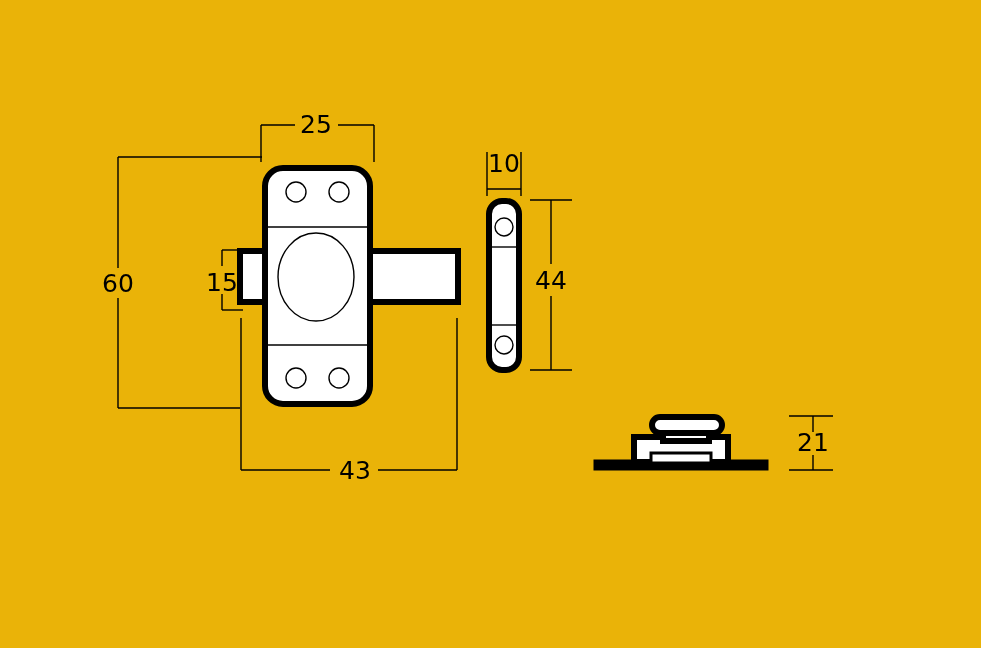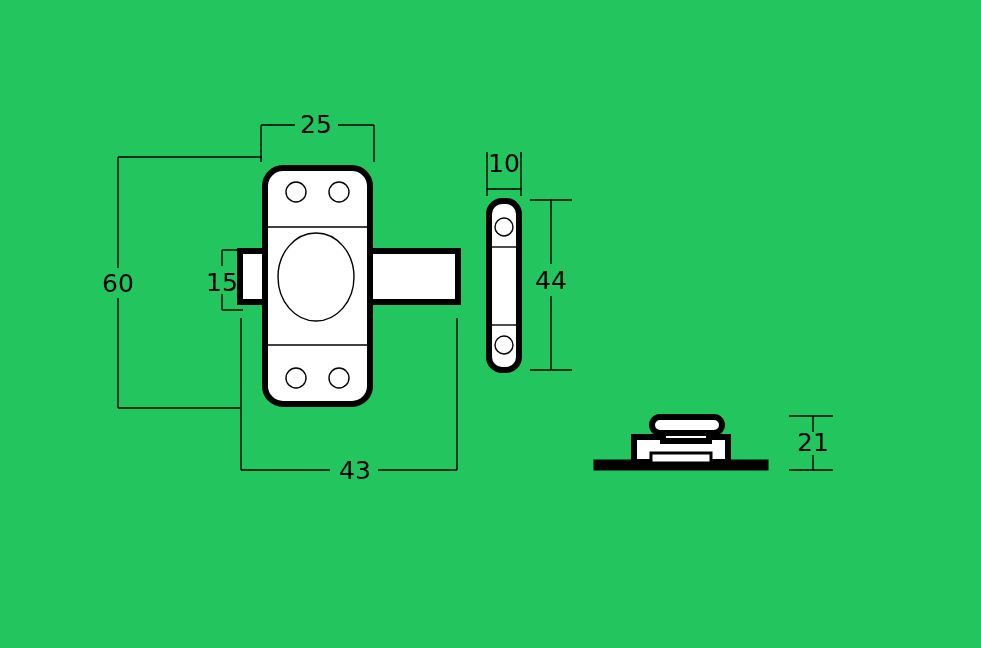--- a/index.html
+++ b/index.html
@@ -4,21 +4,21 @@
 <style>
   html, body {
     margin: 0;
     padding: 0;
     background: #ffffff;
   }
   #sheet {
     position: relative;
     width: 981px;
     height: 648px;
-    background: #22c55e;
+    background: #eab308;
     overflow: hidden;
     font-family: "DejaVu Sans", sans-serif;
   }
   #drawing {
     position: absolute;
     left: 0;
     top: 0;
     width: 981px;
     height: 648px;
   }

